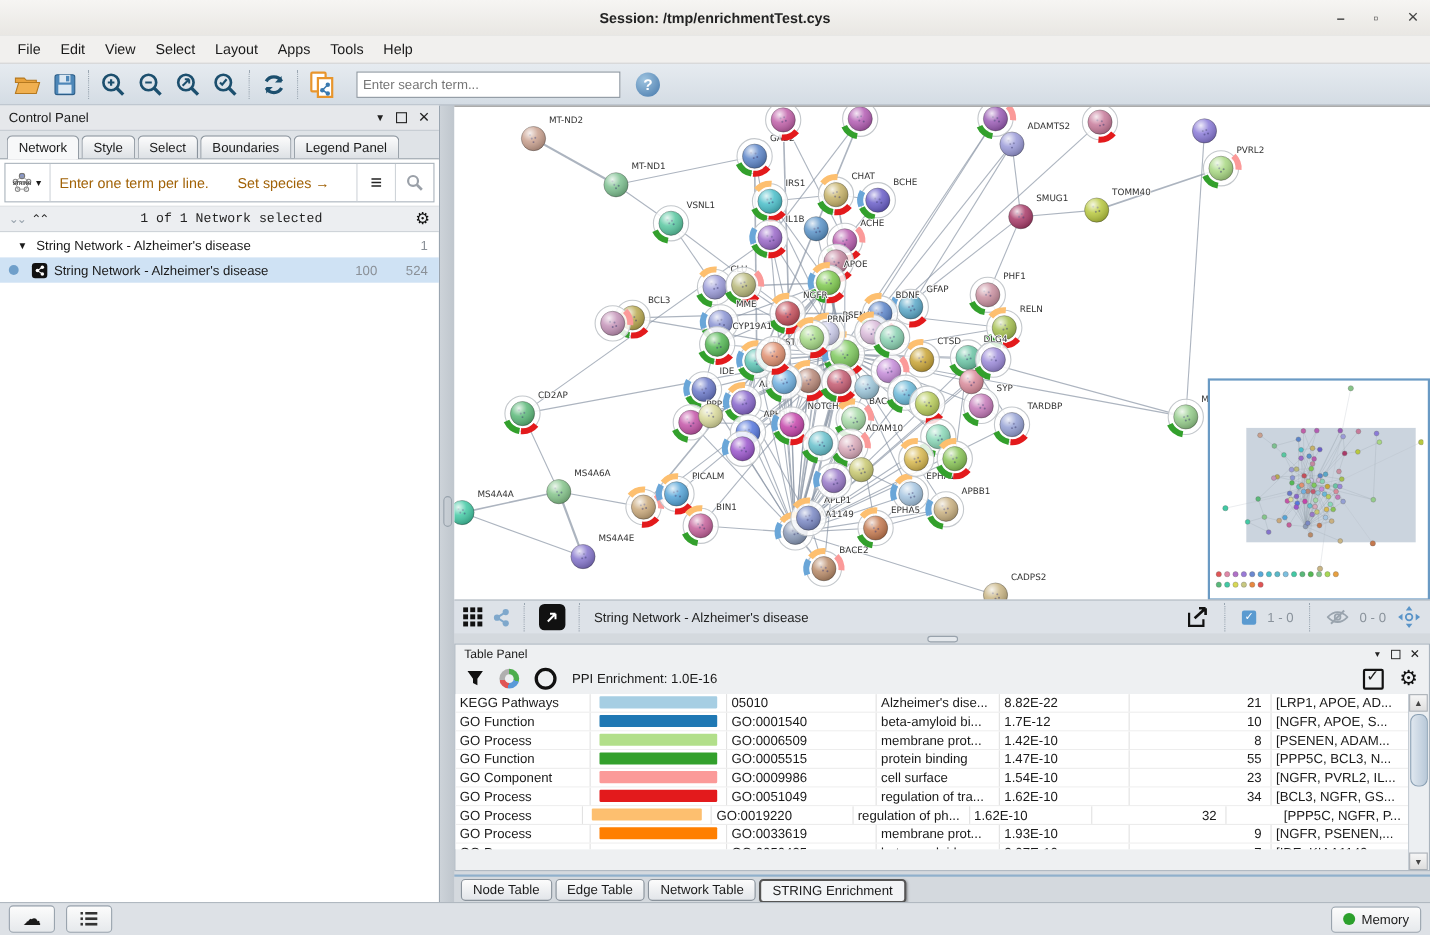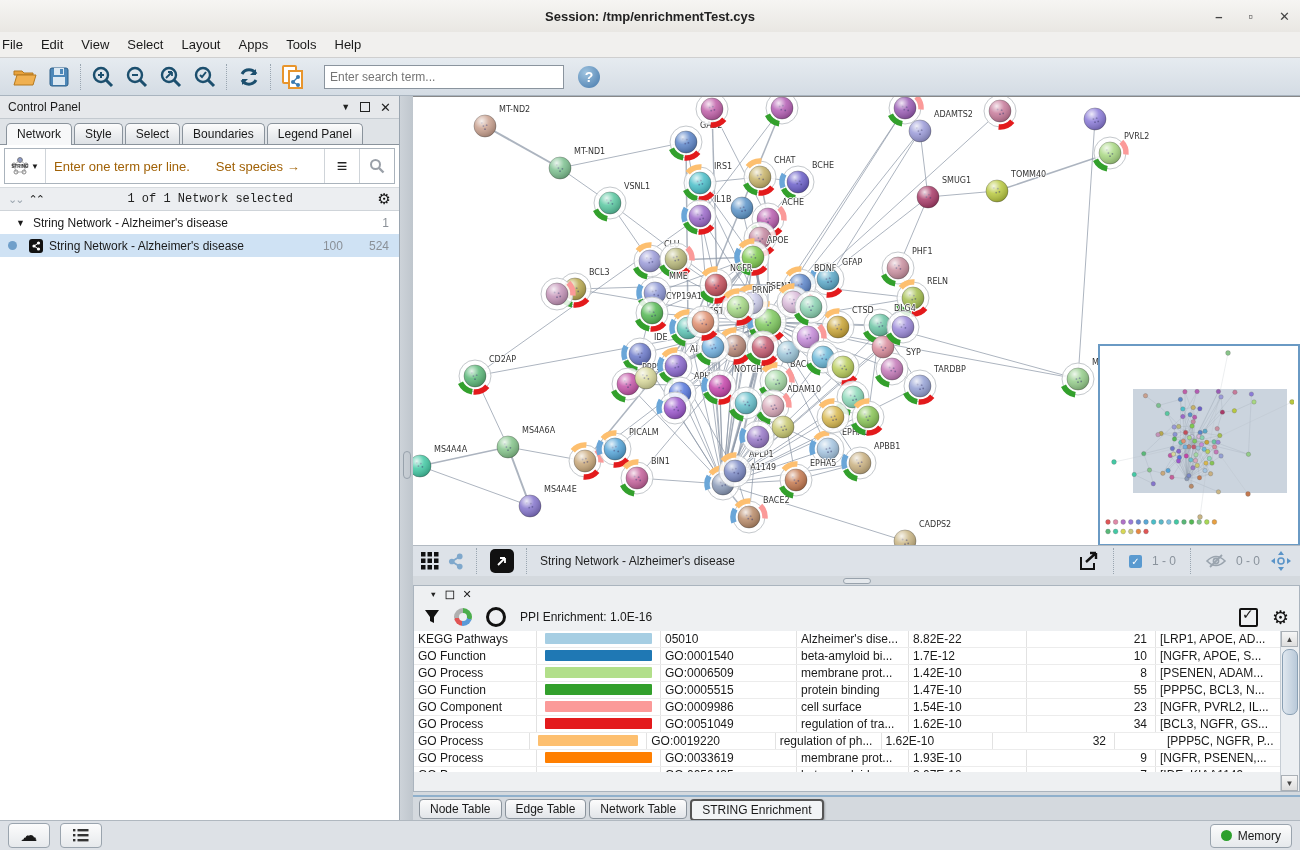--- a/index.html
+++ b/index.html
@@ -3,21 +3,21 @@
 <meta charset="utf-8">
 <style>
   html,body{margin:0;padding:0;background:#d4d9de;font-family:"Liberation Sans","DejaVu Sans",sans-serif;}
   #app{position:relative;width:1300px;height:850px;background:#d4d9de;overflow:hidden;font-size:12px;color:#1a1a1a;}
   
   #titlebar{position:absolute;left:0;top:0;width:1300px;height:32px;background:linear-gradient(#f6f5f3,#e9e7e3);border-bottom:1px solid #b9b9b9;display:flex;align-items:center;justify-content:center;}
   #titlebar .t{font-weight:bold;font-size:13px;color:#222;}
   .winctl{position:absolute;right:10px;top:0;height:32px;display:flex;align-items:center;gap:26px;color:#444;font-size:13px;font-weight:bold;}
   .winctl span{cursor:default;}
   
-  #menubar{position:absolute;left:0;top:32px;width:1300px;height:26px;background:#f1f0ee;border-bottom:1px solid #cfcfcf;display:flex;align-items:center;padding-left:2px;gap:18px;box-sizing:border-box;font-size:13px;}
+  #menubar{position:absolute;left:0;top:32px;width:1300px;height:26px;background:#f1f0ee;border-bottom:1px solid #cfcfcf;display:flex;align-items:center;padding-left:16px;gap:18px;box-sizing:border-box;font-size:13px;}
   
   #toolbar{position:absolute;left:0;top:58px;width:1300px;height:38px;background:linear-gradient(#e6ebf0,#d4dce4);border-bottom:1px solid #a9b4bf;display:flex;align-items:center;padding-left:8px;box-sizing:border-box;}
   .tbtn{width:34px;height:30px;display:flex;align-items:center;justify-content:center;border-radius:3px;}
   .tsep{width:1px;height:26px;margin:0 4px;border-left:1px dotted #9aa6b1;}
   #searchfield{width:228px;height:20px;border:1px solid #8a949e;background:#fff;font-size:12px;color:#555;padding:1px 5px;margin-left:14px;font-family:"Liberation Sans",sans-serif;}
   .helpcirc{width:22px;height:22px;border-radius:50%;background:radial-gradient(circle at 35% 30%,#9fc4e0,#4477aa);color:#fff;font-weight:bold;display:flex;align-items:center;justify-content:center;margin-left:14px;font-size:14px;}
   
   #cpanel{position:absolute;left:0;top:96px;width:400px;height:724px;background:#fff;border-right:1px solid #9aa5b0;box-sizing:border-box;}
   #cphead{height:22px;background:#e6e8eb;border-bottom:1px solid #c3c9cf;display:flex;align-items:center;padding:0 8px;}
   #cphead .t{flex:1;font-size:12px;}
@@ -1693,20 +1693,21 @@
           <circle cx="11" cy="11" r="3" fill="none" stroke="#5a94c8" stroke-width="1.6"></circle>
         </svg>
       </div>
     </div>
     <div id="hsplit">
         <div class="handle"></div>
       </div>
 
     <div id="tpanel">
       <div id="tphead">
+        <span class="t">Table Panel</span>
         <div class="phctl" style="transform:scale(.85);transform-origin:right center;">
           <span class="arr">▼</span>
           <span class="sq"></span>
           <span class="x">✕</span>
         </div>
       </div>
       <div id="tptools">
         <svg width="16" height="16" viewBox="0 0 16 16">
           <path d="M1 1 h14 L10 8 v6 l-4 -2 v-4 z" fill="#111"></path>
         </svg>

